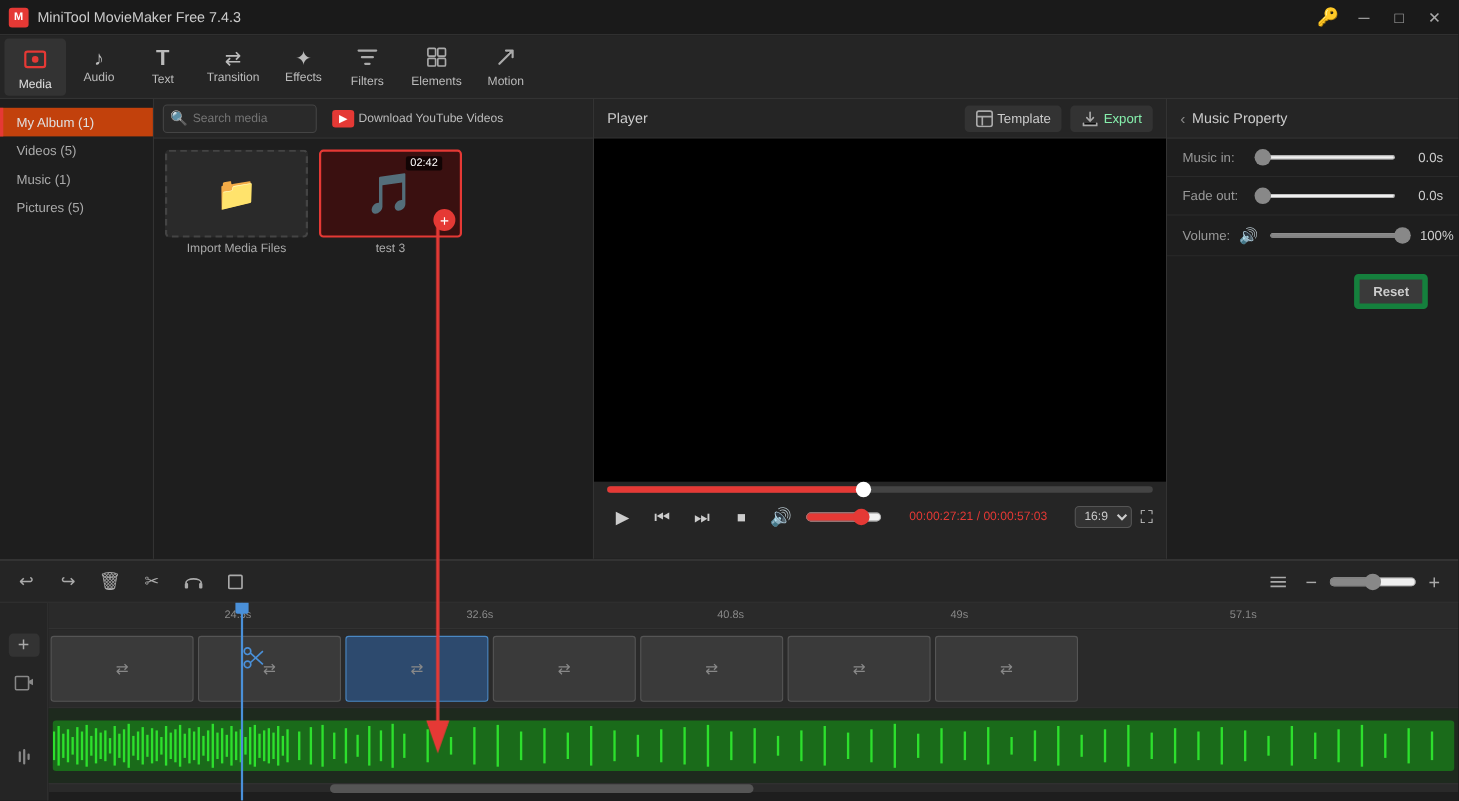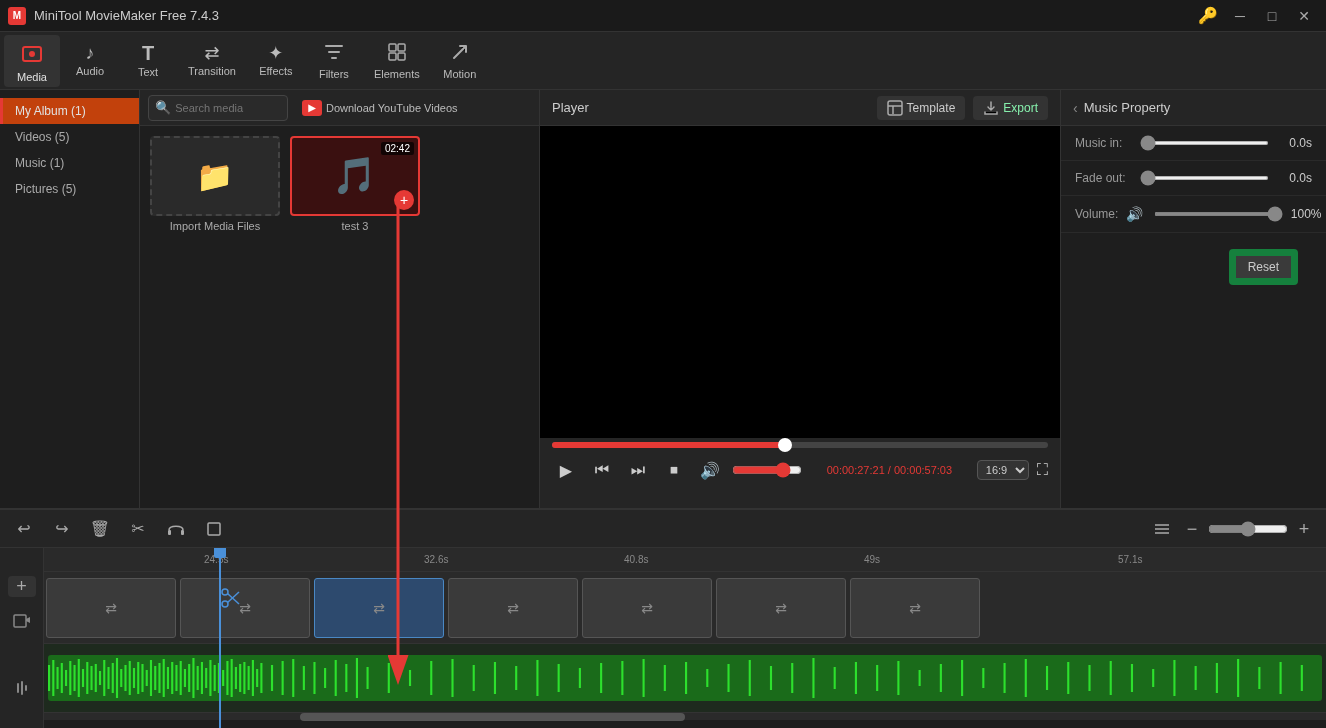--- a/index.html
+++ b/index.html
@@ -188,21 +188,21 @@
       cursor: pointer;
       position: relative;
     }
     .media-thumb.has-media {
       border: 2px solid #e53935;
       background: #3a1010;
     }
     .media-thumb .duration {
       position: absolute;
       top: 4px;
-      right: 4px;
+      right: 16px;
       background: rgba(0,0,0,0.7);
       color: #fff;
       font-size: 10px;
       padding: 1px 4px;
       border-radius: 2px;
     }
     .media-thumb .add-btn {
       position: absolute;
       bottom: 4px;
       right: 4px;
@@ -393,26 +393,27 @@
     }
     .volume-icon-prop {
       font-size: 14px;
       color: #888;
       margin-right: 2px;
     }
     #reset-btn {
       margin: 8px 14px;
       padding: 4px 12px;
       background: #3a3a3a;
-      border: 7px solid #15803d;
+      border: 5px solid #15803d;
       color: #ccc;
       border-radius: 4px;
       cursor: pointer;
       font-size: 12px;
       float: right;
+      font-weight: bold;
     }
 
     
     #timeline {
       height: 220px;
       background: #1e1e1e;
       border-top: 2px solid #333;
       display: flex;
       flex-direction: column;
     }
@@ -819,21 +820,21 @@
             <path d="M5 5 L5 13 M9 3 L9 15 M13 7 L13 11" stroke="#888" stroke-width="2" stroke-linecap="round"></path>
           </svg>
       </button>
     </div>
 
     <div id="tracks-area">
 
       <div id="ruler">
         <span class="ruler-mark" style="left:160px;">24.5s</span>
         <span class="ruler-mark" style="left:380px;text-align:center;">32.6s</span>
-        <span class="ruler-mark" style="left:580px;">40.8s</span>
+        <span class="ruler-mark" style="left:608px;">40.8s</span>
         <span class="ruler-mark" style="left:820px;">49s</span>
         <span class="ruler-mark" style="left:1074px;">57.1s</span>
       </div>
 
       <div id="playhead">
         <div id="playhead-top"></div>
       </div>
 
       <div id="scissors-indicator">
         <svg width="24" height="24" viewBox="0 0 24 24">

